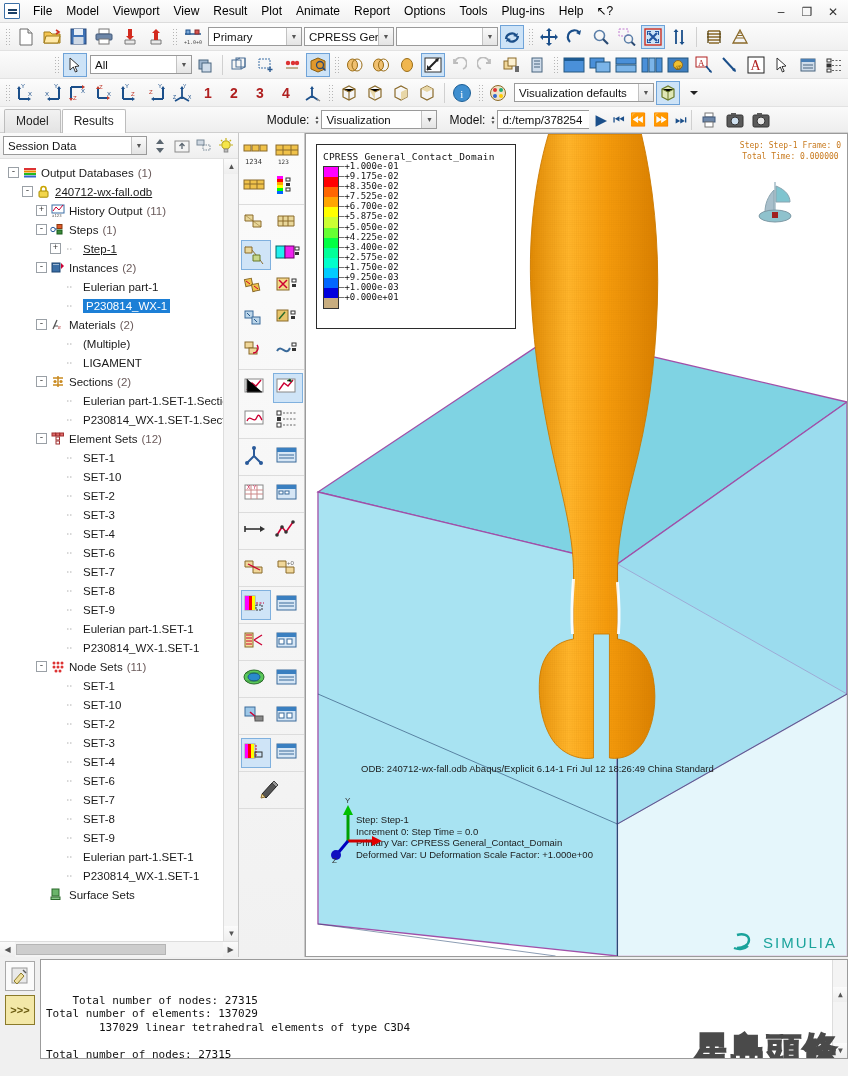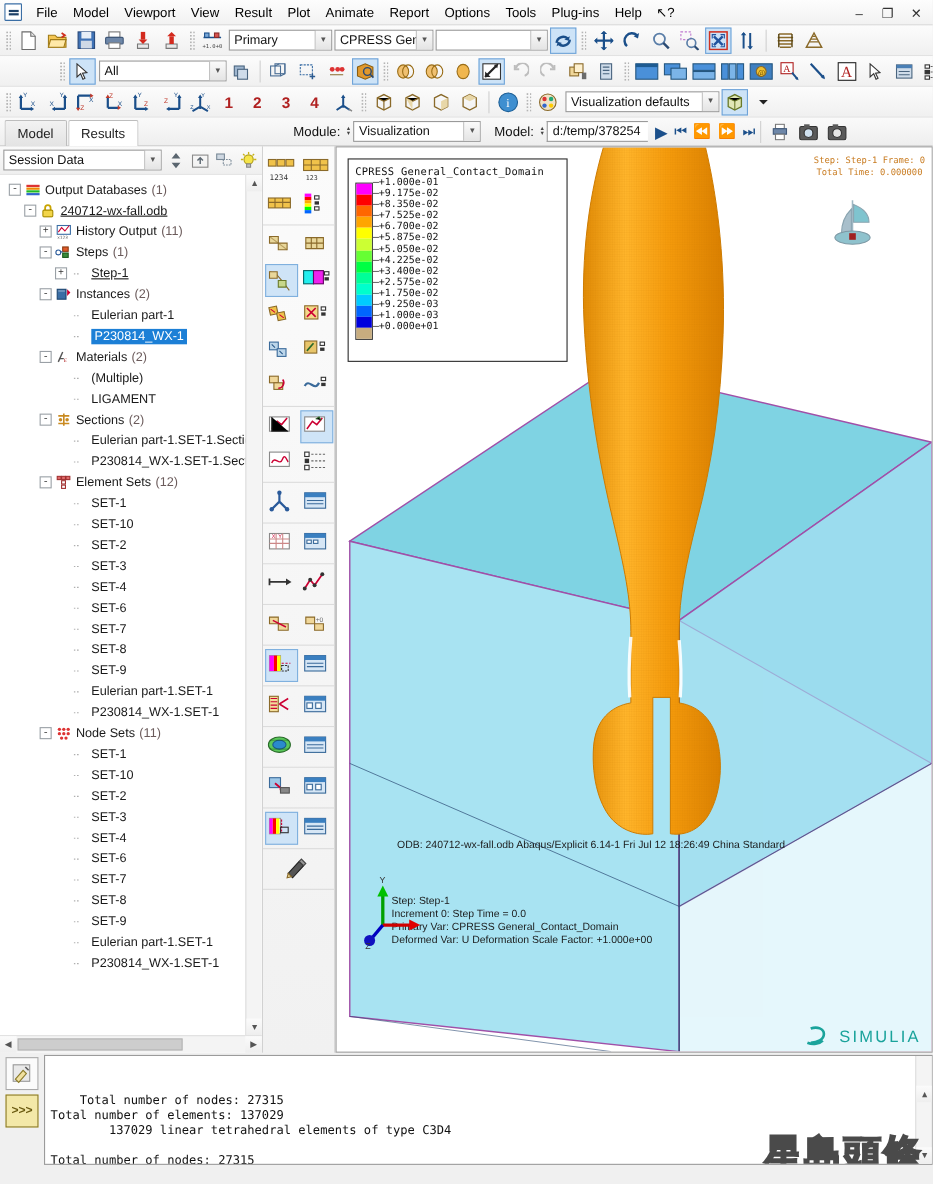--- a/index.html
+++ b/index.html
@@ -393,21 +393,21 @@
   </div>
 </div>
 
 <div class="toolbar">
   <div class="grip" style="margin-left:52px;"></div>
   <div class="tbtn sel">
     <svg width="16" height="16" viewBox="0 0 16 16">
         <path d="M3 1l9 8-4 .6 2.2 4.6-1.8.8L6.3 10 3 13z" fill="#fff" stroke="#333"></path>
       </svg>
   </div>
-  <div class="combo" style="width:116px;margin-left:2px;">
+  <div class="combo" style="width:102px;margin-left:2px;">
     <span>All</span>
     <span class="arrow">▼</span>
   </div>
   <div class="tbtn">
     <svg width="16" height="16" viewBox="0 0 16 16">
         <rect x="2" y="3" width="9" height="9" fill="#9fb6cf" stroke="#49647f"></rect>
         <rect x="5" y="6" width="9" height="9" fill="#cfdcea" stroke="#49647f"></rect>
       </svg>
   </div>
   <div class="sep"></div>
@@ -1192,20 +1192,31 @@
           </div>
           <div class="trow">
             <span style="width: 48px; flex: 0 0 auto;"></span>
             <span class="tognone"></span>
             <span class="ticon">
               <svg width="10" height="10">
                 <path d="M0 5h6" stroke="#b0b0b0" stroke-dasharray="1.5 1.5"></path>
               </svg>
             </span>
             <span class="tlabel">P230814_WX-1.SET-1</span>
+          </div>
+          <div class="trow">
+            <span style="width: 34px; flex: 0 0 auto;"></span>
+            <span class="tognone"></span>
+            <span class="ticon">
+              <svg width="15" height="13" viewBox="0 0 15 13">
+                <rect x="2" y="1" width="7" height="7" fill="#6ab46a" stroke="#2a6a2a"></rect>
+                <rect x="1" y="9" width="9" height="2.5" fill="#8ac98a" stroke="#2a6a2a"></rect>
+              </svg>
+            </span>
+            <span class="tlabel">Surface Sets</span>
           </div>
         </div>
       <div class="treescrollv">
         <div class="sbtn">▲</div>
         <div style="position:absolute;bottom:0;width:15px;" class="sbtn">▼</div>
       </div>
     </div>
     <div class="treehscroll">
       <div class="sbtn">◀</div>
       <div class="hthumb" style="width:150px;margin-left:1px;"></div>

